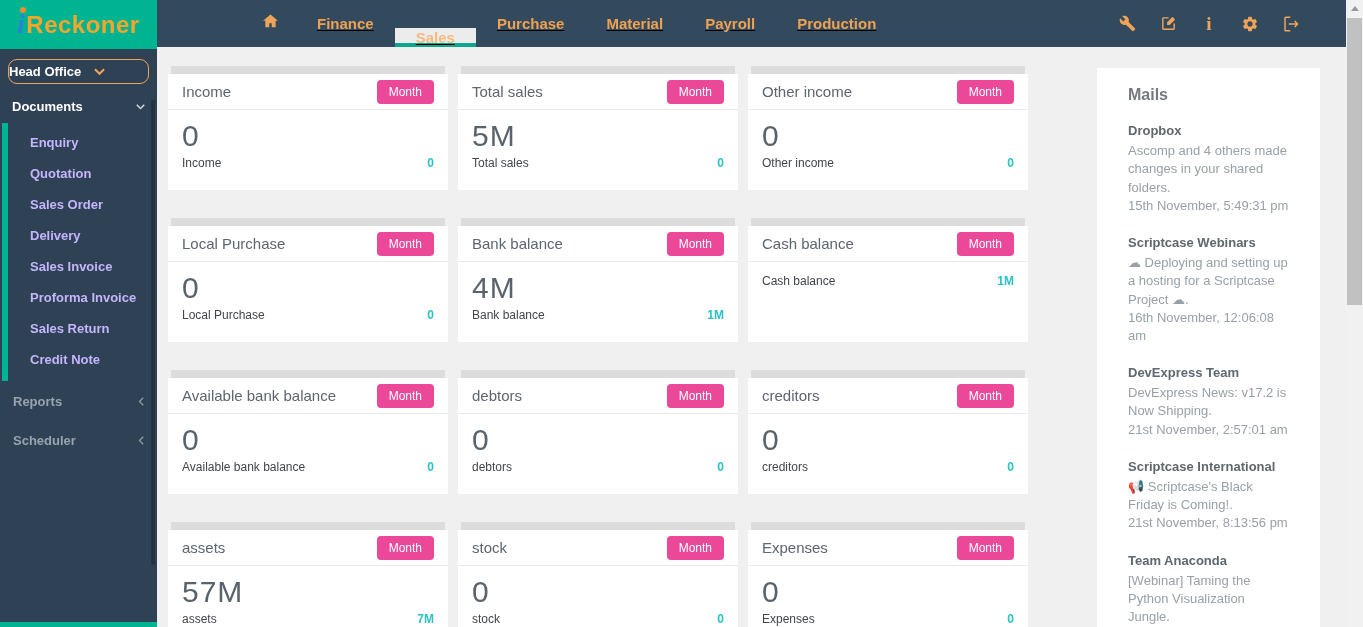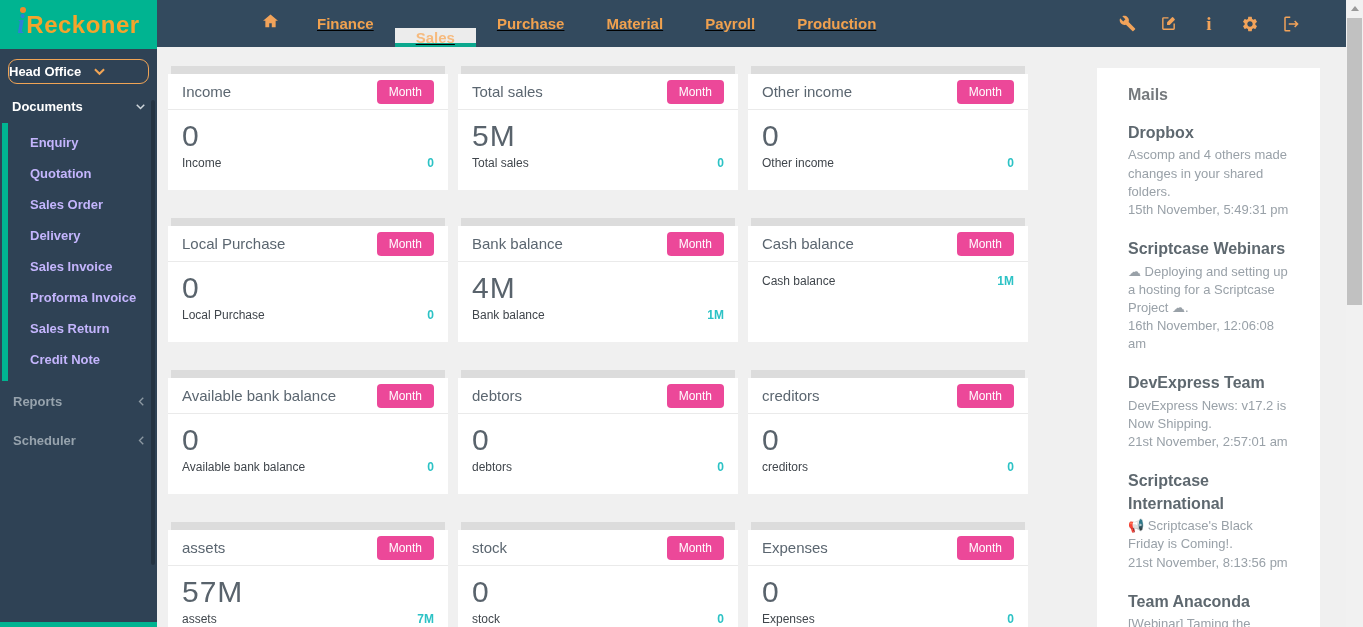--- a/index.html
+++ b/index.html
@@ -58,21 +58,21 @@
   .card-body { padding:9px 14px 0; }
   .card-value { font-size:30px; font-weight:300; color:#59636c; letter-spacing:1px; line-height:34px; }
   .card-foot { display:flex; justify-content:space-between; align-items:center; margin-top:3px; }
   .card-label { font-size:12px; color:#40464c; }
   .card-sub { font-size:12px; font-weight:bold; color:#2cc2c5; }
 
   
   .mails { position:absolute; left:1097px; top:68px; width:223px; height:616px; background:#fff; padding:18px 31px; overflow:hidden; z-index:1; }
   .mails-title { font-size:16px; font-weight:bold; color:#75797d; margin:0 0 18px; }
   .mail-item { margin-bottom:19px; cursor:pointer; }
-  .mail-sender { font-size:16px; font-weight:bold; color:#5e686f; margin-bottom:2px; line-height:1.4; }
+  .mail-sender { font-size:13px; font-weight:bold; color:#5e686f; margin-bottom:2px; line-height:1.4; }
   .mail-body, .mail-time { font-size:13px; color:#99a1a8; line-height:1.4; }
 </style>
 </head>
 <body>
 
 <aside class="sidebar">
   <div class="logo">
     <span class="logo-text"><span class="logo-i" id="logo-i">i</span><span id="logo-rest">Reckoner</span></span>
   </div>
 

